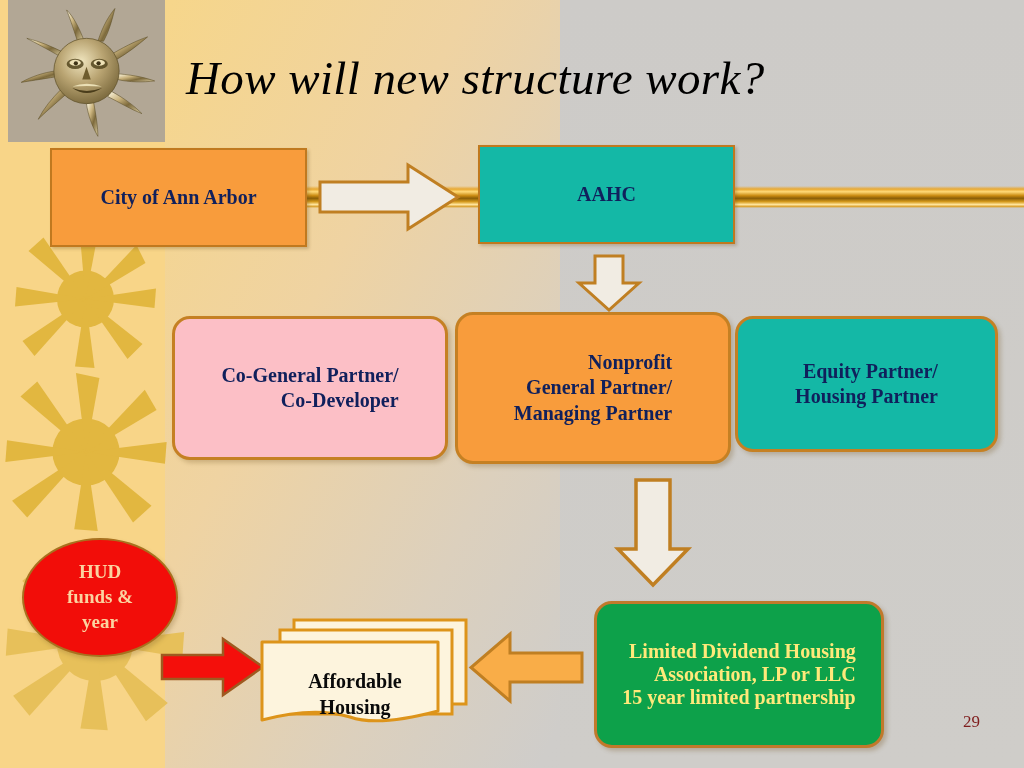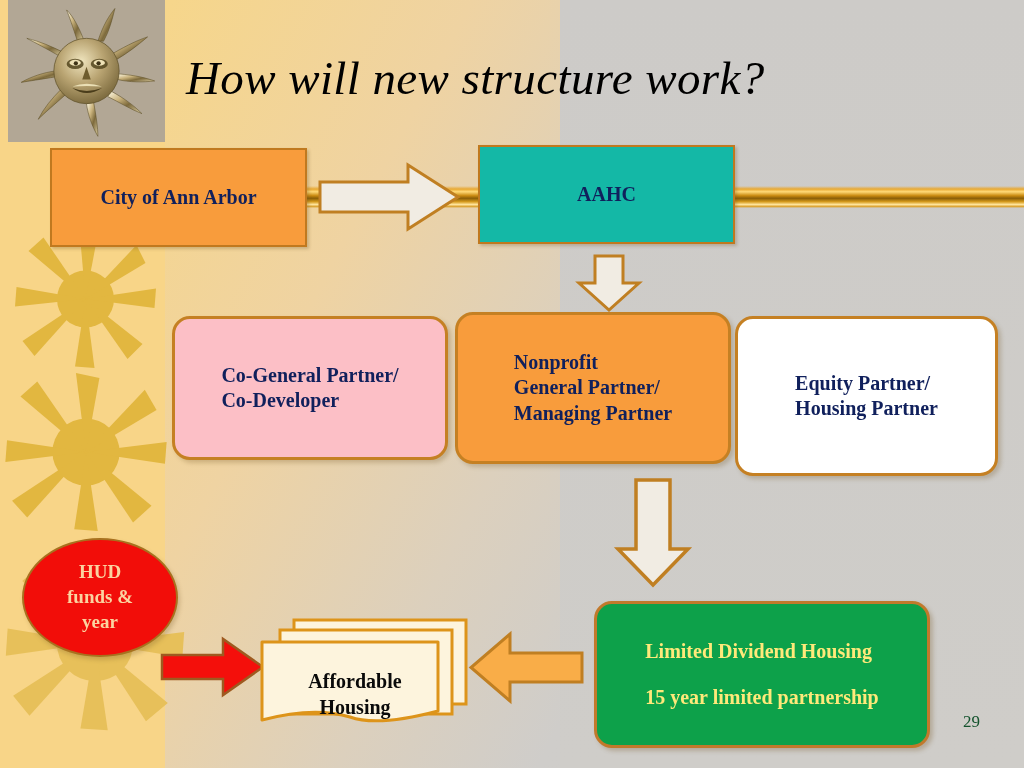--- a/index.html
+++ b/index.html
@@ -62,21 +62,21 @@
         #d9a02d 94%,
         rgba(210,160,60,0) 100%);
   }
   .band-left  { left:300px; top:186px; width:190px; }
   .band-right { left:722px; top:186px; width:302px; }
 
   
   .box {
     position:absolute;
     display:flex; align-items:center; justify-content:center;
-    text-align:left;
+    text-align:right;
     color:#10205c;
     font-weight:bold;
     font-family:"Liberation Serif","DejaVu Serif",serif;
   }
   .box-sq { border:2px solid #c0791f; }
 
   .box-city {
     left:50px; top:148px; width:257px; height:99px;
     background:#f89c3c; font-size:20px;
     box-shadow:2px 2px 3px rgba(120,90,40,.30);
@@ -94,25 +94,25 @@
   }
   .box-cogp {
     left:172px; top:316px; width:276px; height:144px;
     background:#fcbfc6; font-size:20px;
   }
   .box-nonprofit {
     left:455px; top:312px; width:276px; height:152px;
     background:#f89c3c; font-size:20px;
   }
   .box-equity {
-    left:735px; top:316px; width:263px; height:160px;
-    background:#ffffff; font-size:20px;
+    left:735px; top:316px; width:263px; height:136px;
+    background:#14b8a6; font-size:20px;
   }
   .box-ldha {
-    left:594px; top:601px; width:336px; height:147px;
+    left:594px; top:601px; width:290px; height:147px;
     background:#0da14a; color:#ffe97a; font-size:20px;
     border:3px solid #c1792b; border-radius:18px;
     box-shadow:3px 3px 4px rgba(120,90,40,.30);
   }
 
   
   .hud-oval {
     position:absolute; left:22px; top:538px; width:156px; height:119px;
     background:#f20d09; border:2px solid #a8711f; border-radius:50%;
     display:flex; align-items:center; justify-content:center; text-align:center;
@@ -130,21 +130,21 @@
     text-align:center;
   }
 
   
   .arrow { position:absolute; }
 
   
   .page-num {
     position:absolute; left:963px; top:712px;
     font-family:"Liberation Serif","DejaVu Serif",serif;
-    font-size:17px; color:#14532d;
+    font-size:17px; color:#7f1d1d;
   }
 </style>
 </head>
 <body>
 
 <div id="slide">
 
   <div class="bg-gradient"></div>
   <div class="bg-right-gray"></div>
   <div class="bg-left-band"></div>
@@ -280,21 +280,21 @@
     </span>
   </div>
 
   <svg class="arrow" style="left:613px; top:477px;" width="80" height="112" viewBox="0 0 80 112">
     <path d="M23 3 L57 3 L57 72 L75 72 L40 108 L5 72 L23 72 Z" fill="#f1ece3" stroke="#c07f22" stroke-width="3.5" stroke-linejoin="miter"></path>
   </svg>
 
   <div class="box box-ldha">
     <span>
       <span>Limited Dividend Housing</span><br>
-      <br>
+      <span>Association, LP or LLC</span><br>
       <span>15 year limited partnership</span>
     </span>
   </div>
 
   <svg class="arrow" style="left:466px; top:629px;" width="120" height="77" viewBox="0 0 120 77">
     <path d="M116 24 L44 24 L44 5 L5 38.5 L44 72 L44 53 L116 53 Z" fill="#f9ad48" stroke="#c07f22" stroke-width="3" stroke-linejoin="miter"></path>
   </svg>
 
   <div class="hud-oval">
     <span>

